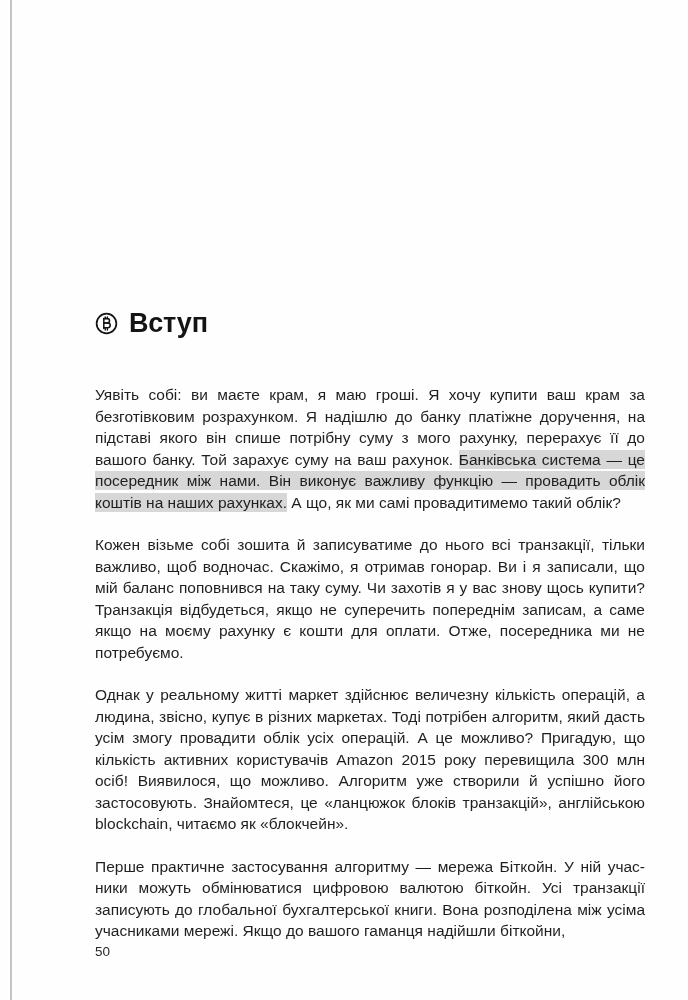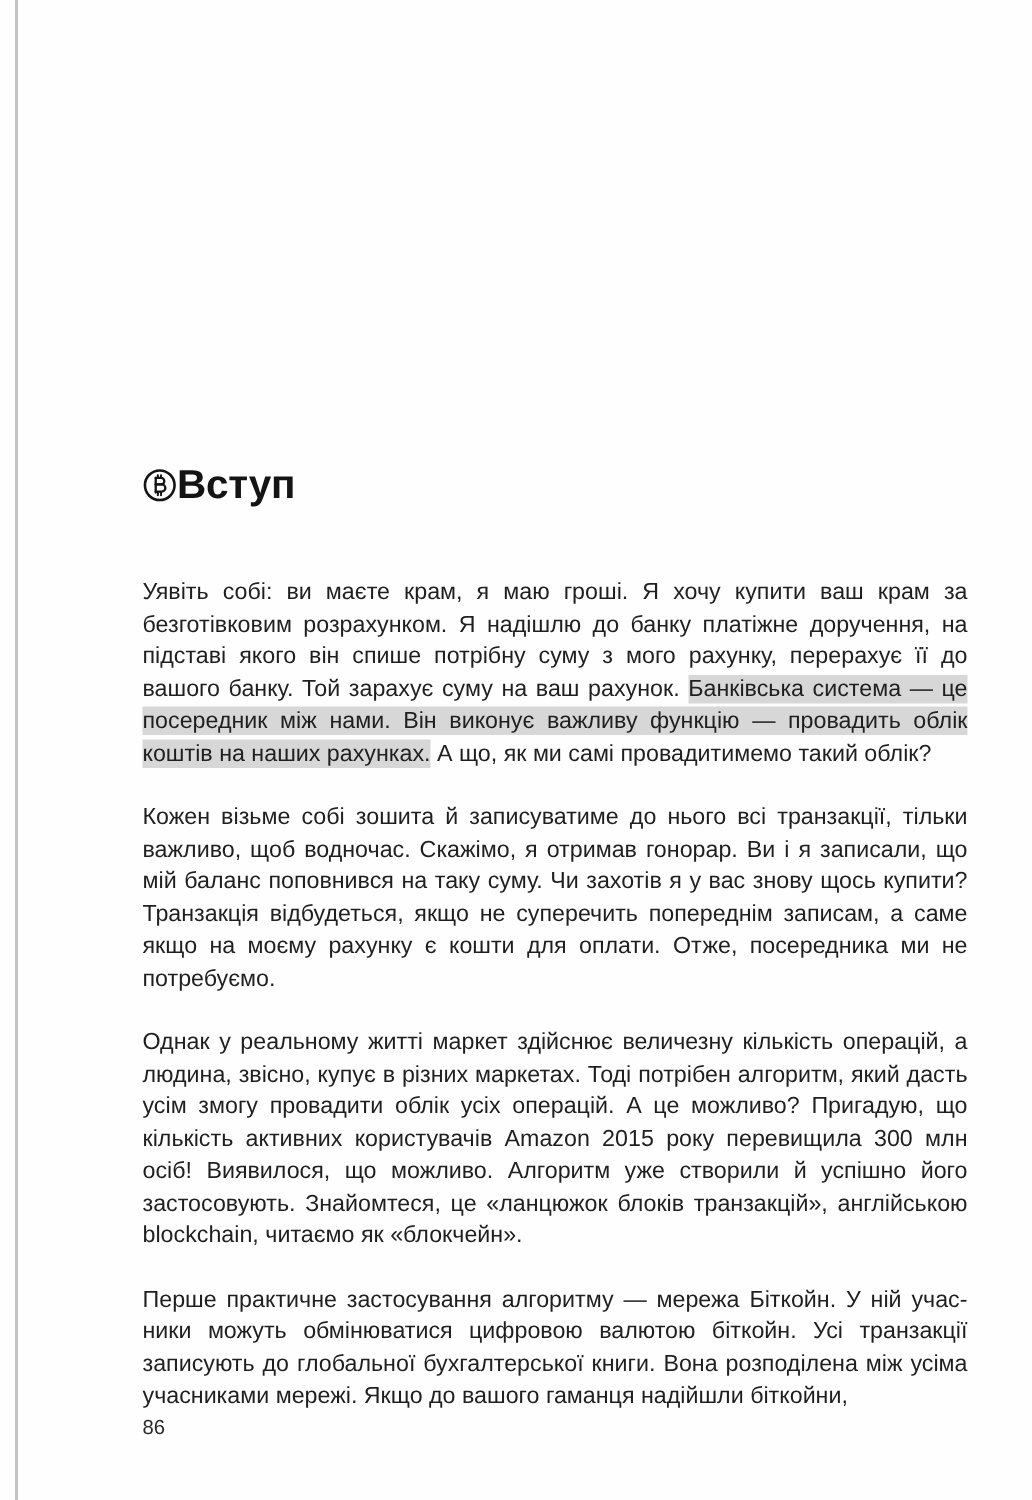--- a/index.html
+++ b/index.html
@@ -24,20 +24,21 @@
     width: 2px;
     background: #c4c4c4;
   }
   .heading {
     position: absolute;
     left: 95px;
     top: 310px;
     width: 550px;
     display: flex;
     align-items: center;
+    gap: 11px;
   }
   .btc-icon {
     display: inline-flex;
     width: 23px;
     height: 23px;
     flex: 0 0 auto;
   }
   .heading h1 {
     margin: 0;
     font-size: 27px;
@@ -93,15 +94,15 @@
     <h1>Вступ</h1>
   </div>
 
   <div class="body-text" id="paragraphs">
       <p><span>Уявіть собі: ви маєте крам, я маю гроші. Я хочу купити ваш крам за безготів­ковим розрахунком. Я надішлю до банку платіжне доручення, на підставі якого він спише потрібну суму з мого рахунку, перерахує її до вашого банку. Той зарахує суму на ваш рахунок. </span><span class="hl">Банківська система — це посередник між нами. Він виконує важливу функцію — провадить облік коштів на наших рахунках.</span><span> А що, як ми самі провадитимемо такий облік?</span></p>
       <p><span>Кожен візьме собі зошита й записуватиме до нього всі транзакції, тільки важливо, щоб водночас. Скажімо, я отримав гонорар. Ви і я записали, що мій баланс поповнився на таку суму. Чи захотів я у вас знову щось купити? Транзакція відбудеться, якщо не суперечить попереднім записам, а саме якщо на моєму рахунку є кошти для оплати. Отже, посередника ми не потребуємо.</span></p>
       <p><span>Однак у реальному житті маркет здійснює величезну кількість операцій, а людина, звісно, купує в різних маркетах. Тоді потрібен алгоритм, який дасть усім змогу провадити облік усіх операцій. А це можливо? Пригадую, що кількість активних користувачів Amazon 2015 року перевищила 300 млн осіб! Виявилося, що можливо. Алгоритм уже створили й успішно його застосовують. Знайомтеся, це «ланцюжок блоків транзакцій», англійською blockchain, читаємо як «блокчейн».</span></p>
       <p><span>Перше практичне застосування алгоритму — мережа Біткойн. У ній учас­ники можуть обмінюватися цифровою валютою біткойн. Усі транзакції записують до глобальної бухгалтерської книги. Вона розподілена між усіма учасниками мережі. Якщо до вашого гаманця надійшли біткойни,</span></p>
     </div>
 
-  <div class="page-number">86</div>
+  <div class="page-number">50</div>
 
 </div>
 
 </body></html>

